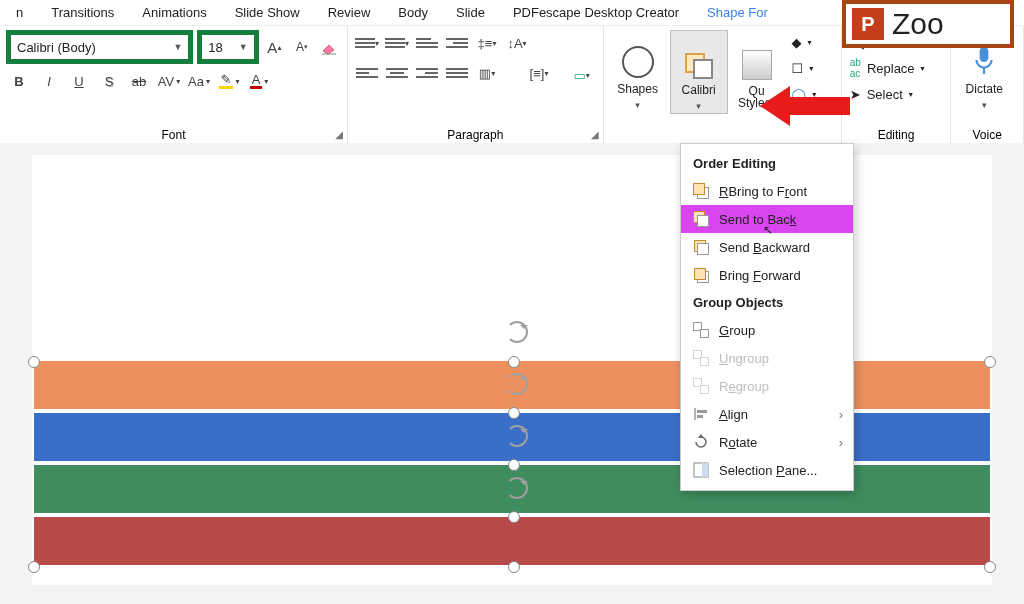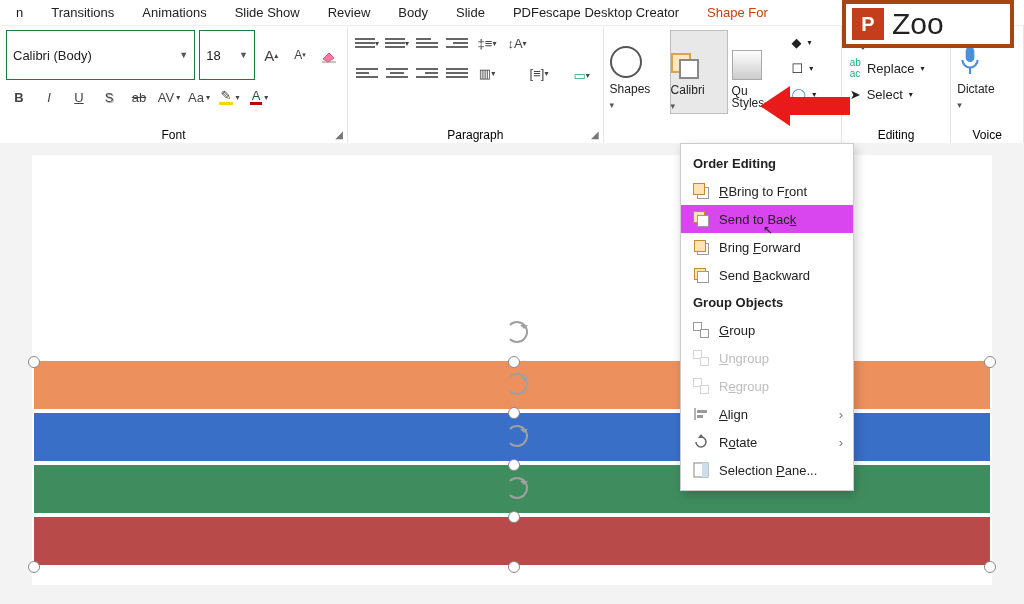--- a/index.html
+++ b/index.html
@@ -1,36 +1,36 @@
 <!DOCTYPE html>
 <html><head>
 <meta charset="utf-8">
 <style>
   html,body{margin:0;padding:0;font-family:"Segoe UI",Arial,sans-serif;font-size:13px;color:#222;background:#fff;width:1024px;height:604px;overflow:hidden}
   .menubar{height:25px;display:flex;align-items:center;padding:0 2px;background:#fff;border-bottom:1px solid #eee}
   .menubar .mitem{padding:3px 14px;cursor:default}
-  .menubar .mitem.accent{color:#c2410c}
+  .menubar .mitem.accent{color:#3b82f6}
   .ribbon{background:#fff;border-bottom:1px solid #ddd;height:118px;display:flex;position:relative}
   .group{border-right:1px solid #e6e6e6;display:flex;flex-direction:column;justify-content:space-between;padding:4px 6px 2px 6px}
   .group-label{text-align:center;font-size:12px;color:#000000;padding:2px 0 0 0}
   .dialoglauncher{position:absolute;right:4px;bottom:4px;font-size:10px;color:#777}
   .font-group{width:335px;position:relative}
   .row{display:flex;align-items:center;gap:4px;margin-bottom:4px}
-  .combo{border:1px solid #15803d;background:#fff;height:24px;display:flex;align-items:center;padding:12px 6px;justify-content:space-between}
+  .combo{border:5px solid #15803d;background:#fff;height:24px;display:flex;align-items:center;padding:0 6px;justify-content:space-between}
   .combo .caret{font-size:9px;color:#555}
   .fontname{width:185px}
   .fontsize{width:44px}
   .sqbtn{width:24px;height:24px;display:flex;align-items:center;justify-content:center;border:1px solid transparent;color:#444;position:relative}
   .underline-red{border-bottom:3px solid #c00000;display:inline-block;line-height:12px;padding:0 2px}
   .underline-yellow{border-bottom:3px solid #ffd200;display:inline-block;line-height:12px;padding:0 2px}
   .para-group{width:264px;position:relative}
   .para-icon{width:22px;height:22px;display:flex;flex-direction:column;justify-content:center;gap:2px}
   .para-icon span{display:block;height:2px;background:#666}
   .draw-group{width:245px}
-  .bigbtn{width:56px;height:80px;display:flex;flex-direction:column;justify-content:flex-end;gap:4px;font-size:12px;padding-bottom:2px}
+  .bigbtn{width:56px;height:80px;display:flex;flex-direction:column;align-items:center;justify-content:flex-end;gap:4px;font-size:12px;padding-bottom:2px}
   .bigbtn .caret{font-size:9px;color:#555}
   .bigbtn.active{background:#e8e8e8;border:1px solid #bdbdbd}
   .shapes-circle{width:28px;height:28px;border:2px solid #555;border-radius:50%}
   .arrange-ico{width:28px;height:26px;position:relative}
   .arrange-ico .sq1{position:absolute;width:16px;height:16px;border:2px solid #d9a34a;background:#ffe7bf;left:0;top:0}
   .arrange-ico .sq2{position:absolute;width:16px;height:16px;border:2px solid #888;background:#fff;right:0;bottom:0}
   .quickstyle-ico{width:28px;height:28px;background:linear-gradient(#fff,#ccc);border:1px solid #a8a8a8}
   .editing-group{width:105px}
   .voice-group{width:65px}
   .smallstack{display:flex;flex-direction:column;gap:2px}
@@ -344,31 +344,31 @@
   <div class="dd-item hover">
     <div class="dd-ico">
         <div class="a" style="left:0;top:0"></div>
         <div class="b" style="right:0;bottom:0"></div>
       </div>
     <span>Send to Bac<span class="u">k</span></span>
     <span style="position:absolute;left:82px;top:18px;font-size:12px">↖</span>
   </div>
   <div class="dd-item">
     <div class="dd-ico">
+        <div class="a" style="left:1px;top:1px"></div>
+        <div class="b" style="right:0;bottom:0"></div>
+      </div>
+    <span>Send <span class="u">B</span>ackward</span>
+  </div>
+  <div class="dd-item">
+    <div class="dd-ico">
         <div class="b" style="right:0;bottom:0"></div>
         <div class="a" style="left:1px;top:1px"></div>
       </div>
     <span>Bring <span class="u">F</span>orward</span>
-  </div>
-  <div class="dd-item">
-    <div class="dd-ico">
-        <div class="a" style="left:1px;top:1px"></div>
-        <div class="b" style="right:0;bottom:0"></div>
-      </div>
-    <span>Send <span class="u">B</span>ackward</span>
   </div>
 
   <div class="dd-header">Group Objects</div>
   <div class="dd-item">
     <div class="dd-ico">
         <div class="b" style="left:0;top:0;width:7px;height:7px"></div>
         <div class="b" style="right:0;bottom:0;width:7px;height:7px"></div>
       </div>
     <span><span class="u">G</span>roup</span>
   </div>

